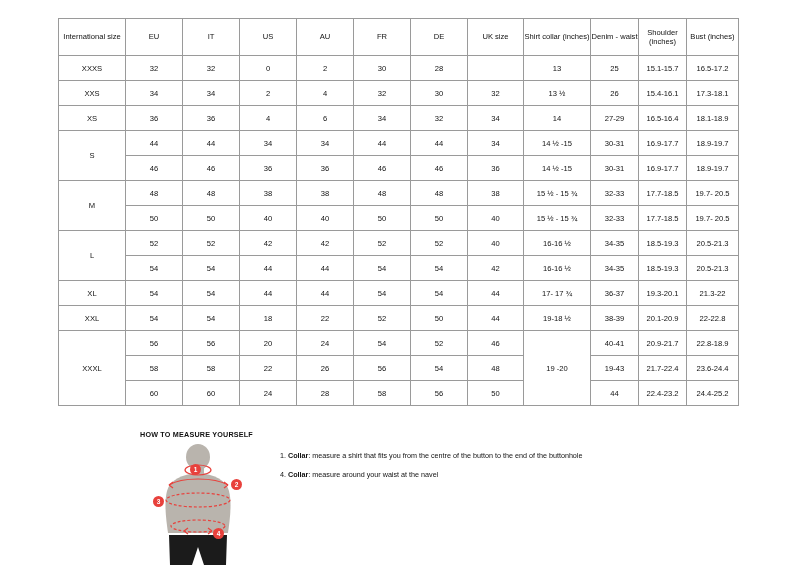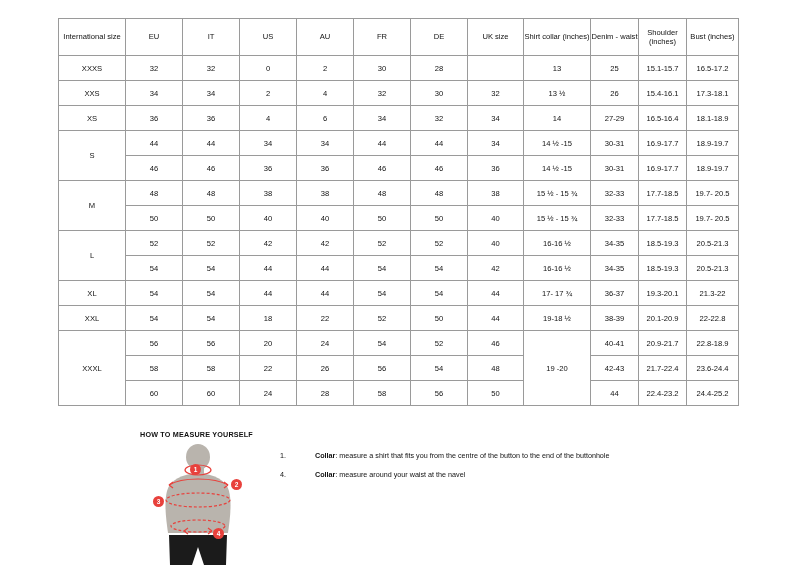--- a/index.html
+++ b/index.html
@@ -85,21 +85,21 @@
   .steps {
     margin-left: 10px;
     padding-top: 8px;
   }
   .step {
     font-size: 7.2px;
     line-height: 1.35;
     margin-bottom: 9px;
     color: #111;
   }
-  .step b { font-weight: bold; margin-left: 27px; }
+  .step b { font-weight: bold; }
 
   .bullet {
     position: absolute;
     width: 11px;
     height: 11px;
     border-radius: 50%;
     background: #e8413c;
     color: #ffffff;
     font-size: 6.5px;
     line-height: 11px;
@@ -310,21 +310,21 @@
           <td>22.8-18.9</td>
         </tr>
         <tr>
           <td>58</td>
           <td>58</td>
           <td>22</td>
           <td>26</td>
           <td>56</td>
           <td>54</td>
           <td>48</td>
-          <td>42-43</td>
+          <td>19-43</td>
           <td>21.7-22.4</td>
           <td>23.6-24.4</td>
         </tr>
         <tr>
           <td>60</td>
           <td>60</td>
           <td>24</td>
           <td>28</td>
           <td>58</td>
           <td>56</td>

